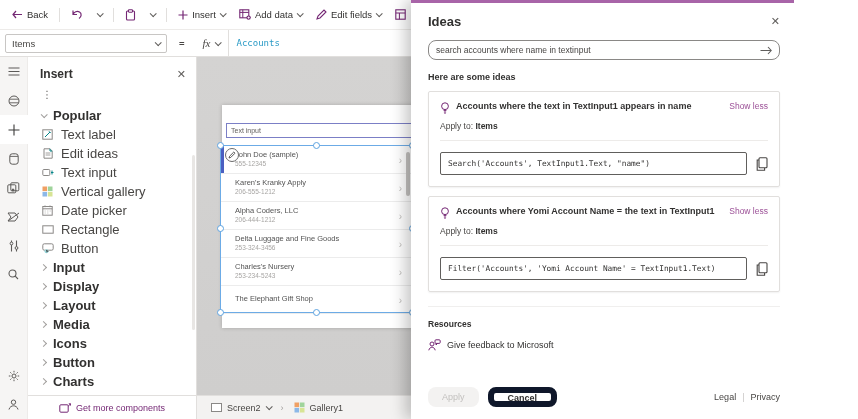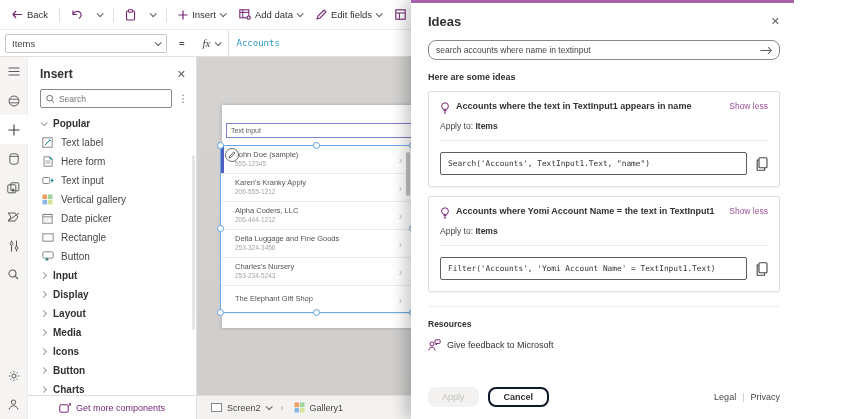--- a/index.html
+++ b/index.html
@@ -46,21 +46,21 @@
                   border-right:1px solid #e1dfdd; z-index:2; overflow:hidden; }
   .insert-head { display:flex; align-items:center; justify-content:space-between; padding:10px 10px 6px 12px; }
   .insert-title { font-size:12px; font-weight:bold; color:#323130; }
   .close-x { font-size:11px; color:#605e5c; cursor:pointer; line-height:1; }
   .search-row { display:flex; align-items:center; gap:4px; padding:2px 6px 6px 12px; }
   .search-box { flex:1; height:19px; border:1px solid #8a8886; border-radius:2px; display:flex;
                 align-items:center; padding:0 5px; gap:4px; }
   .search-box input { border:none; outline:none; width:100%; font-size:8.5px; color:#484644;
                       font-family:inherit; }
   .kebab { color:#605e5c; font-size:10px; letter-spacing:0; cursor:pointer; padding:0 2px; }
-  .insert-list { font-size:10px; color:#484644; position:relative; }
+  .insert-list { font-size:13px; color:#484644; position:relative; }
   .ilist-row { display:flex; align-items:center; gap:7px; height:19px; padding-left:13px; cursor:pointer; }
   .ilist-section { font-weight:bold; color:#323130; }
   .ilist-row .icon16 { width:13px; display:flex; justify-content:center; }
   .panel-scrollbar { position:absolute; right:1px; top:98px; width:3px; height:175px; background:#e8e6e4; border-radius:2px; }
 
   .insert-footer { position:absolute; left:28px; bottom:0; width:169px; height:24px; background:#fff;
                    border-top:1px solid #e1dfdd; border-right:1px solid #e1dfdd; display:flex; align-items:center;
                    justify-content:center; gap:5px; color:#742774; font-size:9px; cursor:pointer; z-index:2; }
 
   
@@ -122,21 +122,21 @@
   .copy-btn { cursor:pointer; display:flex; }
   .resources-sep { height:1px; background:#f0efee; margin-top:14px; }
   .resources-label { margin-top:12px; font-size:8.5px; font-weight:bold; color:#323130; }
   .feedback-row { margin-top:10px; display:flex; align-items:center; gap:6px; font-size:9px;
                   color:#323130; cursor:pointer; }
   .ideas-footer { position:absolute; left:17px; right:14px; bottom:12px; display:flex;
                   align-items:center; }
   .btn { height:20px; padding:0 14px; font-size:9px; border-radius:8px; cursor:pointer;
          font-family:inherit; }
   .btn-apply { background:#f3f2f1; color:#c3c1bf; border:none; margin-right:9px; }
-  .btn-cancel { background:#fff; color:#323130; border:2px solid #0f172a; font-weight:bold; }
+  .btn-cancel { background:#fff; color:#323130; border:6px solid #0f172a; font-weight:bold; }
   .legal-links { margin-left:auto; font-size:9px; color:#484644; display:flex; gap:6px; align-items:center; }
   .legal-links .lsep { color:#c8c6c4; }
 </style>
 </head>
 <body>
 
 <div class="app">
 
   <div class="toolbar">
     <button class="tbtn">
@@ -285,27 +285,20 @@
       </div>
     </div>
   </div>
 
   <div class="insert-panel">
     <div class="insert-head">
       <span class="insert-title">Insert</span>
       <span class="close-x">✕</span>
     </div>
     <div class="search-row">
-      <div class="search-box">
-        <svg width="10" height="10" viewBox="0 0 11 11">
-            <circle cx="4.5" cy="4.5" r="3.5" fill="none" stroke="#605e5c" stroke-width="1.1"></circle>
-            <path d="M7.2 7.2 L10 10" stroke="#605e5c" stroke-width="1.1"></path>
-          </svg>
-        <input type="text" placeholder="Search" style="">
-      </div>
       <span class="kebab">⋮</span>
     </div>
     <div class="insert-list">
       <div class="ilist-row ilist-section">
         <span class="chev-down" style="border-color:#a19f9d;"></span>
         <span>Popular</span>
       </div>
       <div class="ilist-row">
         <span class="icon16">
             <svg width="11" height="11" viewBox="0 0 11 11">
@@ -316,21 +309,21 @@
         <span>Text label</span>
       </div>
       <div class="ilist-row">
         <span class="icon16">
             <svg width="10" height="11" viewBox="0 0 10 11">
               <path d="M1 0.8 H7 L9.2 3 V10.2 H1 Z" fill="none" stroke="#8a8886" stroke-width="1"></path>
               <path d="M7 0.8 V3 H9.2" fill="none" stroke="#038387" stroke-width="1"></path>
               <path d="M2.6 5 H7.4 M2.6 7 H7.4" stroke="#8a8886" stroke-width="0.8"></path>
             </svg>
           </span>
-        <span>Here form</span>
+        <span>Edit ideas</span>
       </div>
       <div class="ilist-row">
         <span class="icon16">
             <svg width="12" height="9" viewBox="0 0 12 9">
               <rect x="0.8" y="1.5" width="7" height="6" rx="1" fill="none" stroke="#8a8886" stroke-width="1"></rect>
               <path d="M9 4.5 H11.5 M10 2.5 V6.5" stroke="#038387" stroke-width="1"></path>
             </svg>
           </span>
         <span>Text input</span>
       </div>

